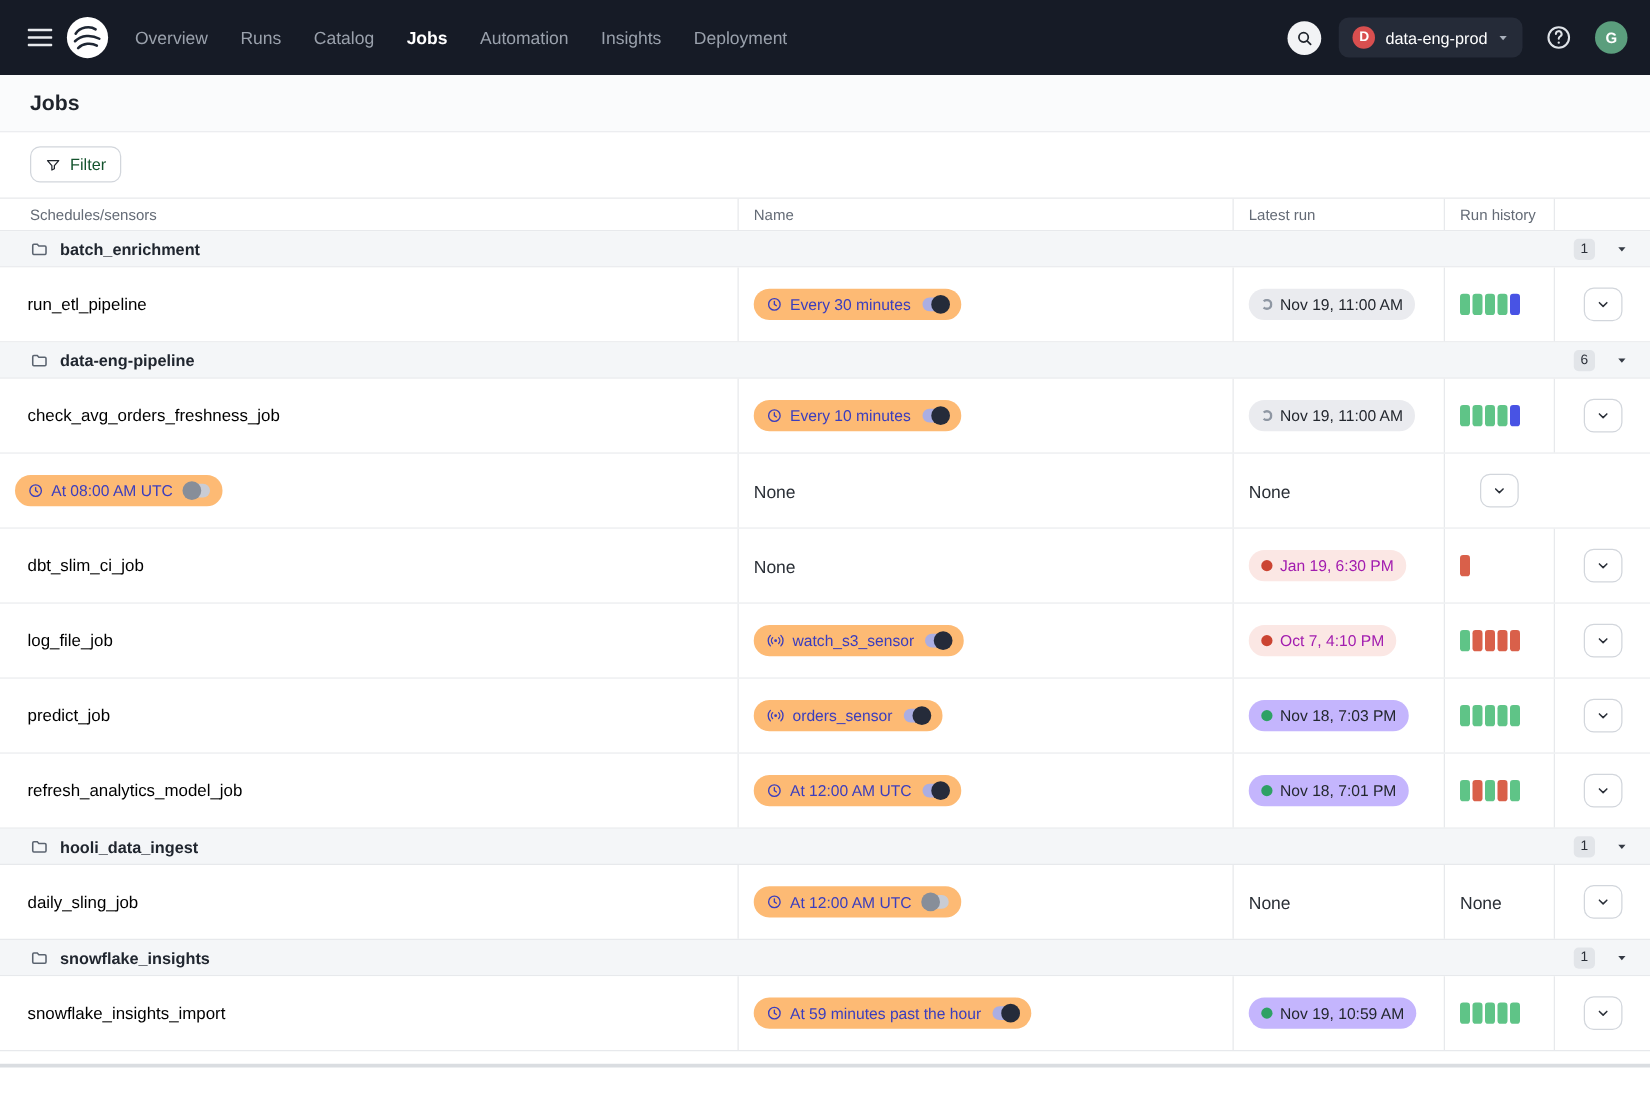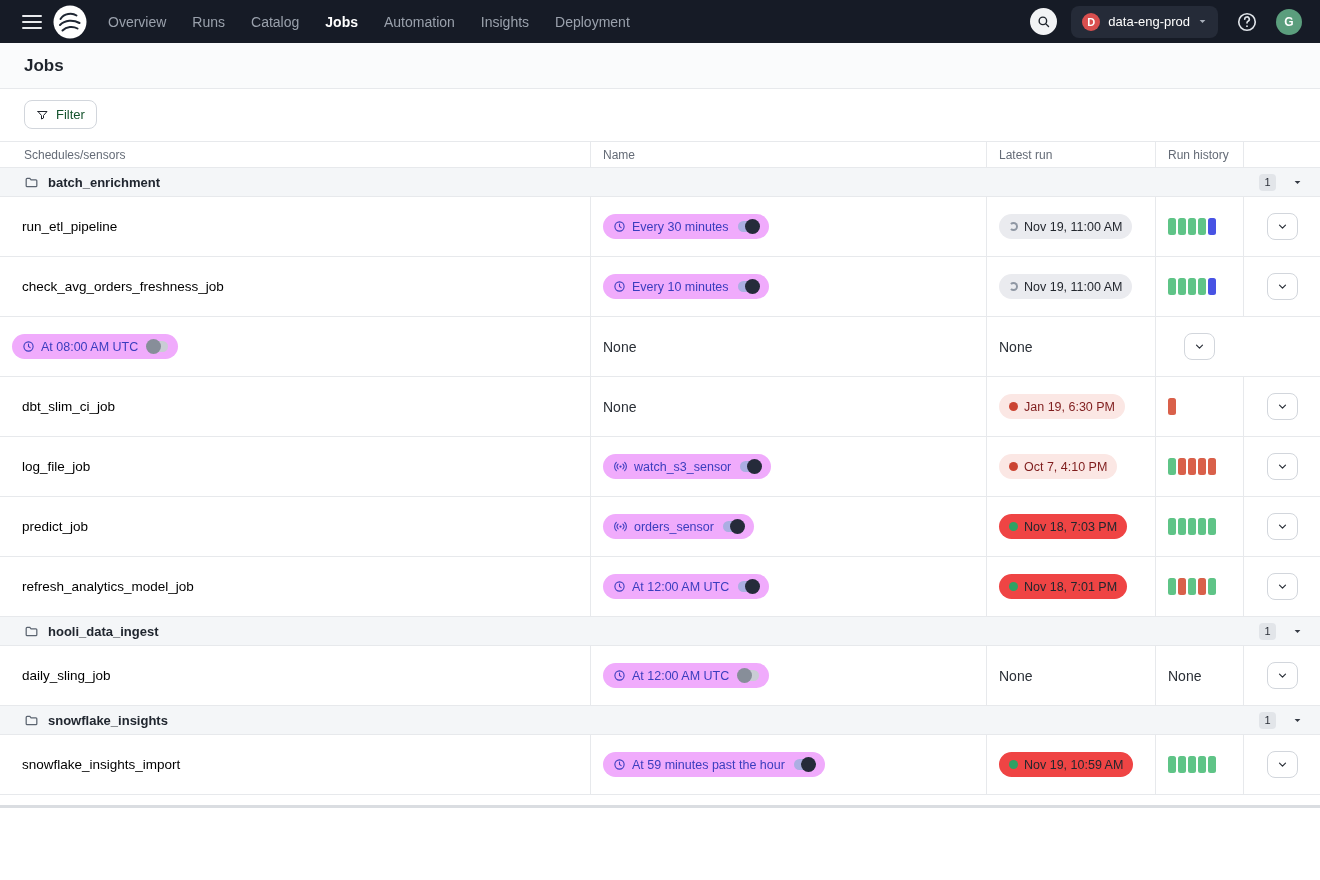--- a/index.html
+++ b/index.html
@@ -3,21 +3,21 @@
 <meta charset="utf-8">
 <style>
   * { box-sizing: border-box; }
   html,body { margin:0; padding:0; }
   body {
     width:1320px; height:880px; overflow:hidden;
     background:#ffffff; color:#1F242C;
     font-family:"Liberation Sans","DejaVu Sans",sans-serif;
   }
   
-  .topnav { height:43px; background:#161B26; display:flex; align-items:center; padding:0 18px; }
+  .topnav { height:60px; background:#161B26; display:flex; align-items:center; padding:0 18px; }
   .icon-btn { background:none; border:none; padding:4px; display:flex; align-items:center; justify-content:center; cursor:pointer; }
   .logo { margin:0 12px 0 6px; display:flex; cursor:pointer; }
   .nav-items { display:flex; gap:26px; margin-left:8px; }
   .nav-item { color:#9AA1AC; font-size:14px; text-decoration:none; cursor:pointer; white-space:nowrap; }
   .nav-item.active { color:#ffffff; font-weight:700; }
   .flex1 { flex:1; }
   .search-btn { width:27px; height:27px; border-radius:50%; background:#F2F3F5; border:none; display:flex; align-items:center; justify-content:center; margin-right:14px; cursor:pointer; }
   .deploy-pill { display:flex; align-items:center; gap:8px; background:#252B38; border-radius:8px; height:32px; padding:0 11px; color:#fff; font-size:13px; cursor:pointer; }
   .deploy-badge { width:18px; height:18px; border-radius:50%; background:#D94F4F; color:#fff; font-size:11px; font-weight:700; display:flex; align-items:center; justify-content:center; }
   .help-btn { margin-left:14px; }
@@ -39,24 +39,24 @@
   .count-badge { min-width:17px; height:17px; background:#E2E5E9; border-radius:4px; display:flex; align-items:center; justify-content:center; font-size:11px; color:#2A2F38; padding:0 4px; }
   .group-caret { display:flex; margin-left:8px; cursor:pointer; }
   .job-row { height:60px; border-bottom:1px solid #E7E9EC; background:#fff; }
   .cell { display:flex; align-items:center; padding-left:12px; min-width:0; }
   .cell.name { padding-left:22px; }
   .cell + .cell { border-left:1px solid #E7E9EC; }
   .cell.expand { justify-content:center; padding-left:0; }
   .job-link { color:#000000; font-size:13.5px; text-decoration:none; cursor:pointer; white-space:nowrap; }
   .none-text { font-size:14px; color:#2A2F36; }
   .pill { display:inline-flex; align-items:center; gap:6px; height:25px; padding:0 10px; border-radius:13px; font-size:12.5px; white-space:nowrap; cursor:pointer; }
-  .pill.schedule { background:#f0abfc; color:#3A3DBE; }
+  .pill.schedule { background:#fdba74; color:#3A3DBE; }
   .pill.run-in_progress { background:#EAEBEF; color:#23272E; }
-  .pill.run-failure { background:#FBE7E4; color:#7f1d1d; }
-  .pill.run-success { background:#ef4444; color:#23272E; }
+  .pill.run-failure { background:#FBE7E4; color:#a21caf; }
+  .pill.run-success { background:#c4b5fd; color:#23272E; }
   .p-ic { display:flex; }
   .dot { width:9px; height:9px; border-radius:50%; flex:0 0 auto; }
   .dot.success { background:#2EA164; }
   .dot.failure { background:#CB4432; }
   .spinner { width:9px; height:9px; border-radius:50%; border:2px solid #8F97A3; border-left-color:transparent; flex:0 0 auto; animation:spin 1.1s linear infinite; }
   @keyframes spin { to { transform:rotate(360deg); } }
   .toggle { position:relative; width:21px; height:11px; border-radius:6px; margin-left:3px; flex:0 0 auto; cursor:pointer; }
   .toggle.on { background:#ABAEE2; }
   .toggle.on::after { content:""; position:absolute; right:-1px; top:-2.5px; width:15px; height:15px; border-radius:50%; background:#252B3A; }
   .toggle.off { background:#C9CCD4; }
@@ -201,20 +201,35 @@
         <div class="cell expand">
           <button class="expand-btn">
             <span class="chev">
               <svg width="11" height="11" viewBox="0 0 24 24" fill="none" stroke="#2A2F38" stroke-width="2.6" stroke-linecap="round" stroke-linejoin="round">
                 <path d="M5.5 9 12 15.5 18.5 9"></path>
               </svg>
             </span>
           </button>
         </div>
       </div>
+      <div class="group-row">
+        <span class="g-ic">
+          <svg width="15" height="15" viewBox="0 0 24 24" fill="none" stroke="#5B6470" stroke-width="2">
+            <path d="M3.5 7a1.5 1.5 0 0 1 1.5-1.5h4.3l2 2.2h7.7a1.5 1.5 0 0 1 1.5 1.5V17a1.5 1.5 0 0 1-1.5 1.5H5A1.5 1.5 0 0 1 3.5 17V7z"></path>
+          </svg>
+        </span>
+        <span class="group-name">data-eng-pipeline</span>
+        <span class="flex1"></span>
+        <span class="count-badge">6</span>
+        <span class="group-caret">
+          <svg width="9" height="9" viewBox="0 0 10 10">
+            <path d="M1.8 3.2 5 6.8 8.2 3.2z" fill="#343A44"></path>
+          </svg>
+        </span>
+      </div>
       <div class="job-row">
         <div class="cell name">
           <a class="job-link">check_avg_orders_freshness_job</a>
         </div>
         <div class="cell">
           <span class="pill schedule">
             <span class="p-ic">
               <svg width="13" height="13" viewBox="0 0 24 24" fill="none" stroke="currentColor" stroke-width="2">
                 <circle cx="12" cy="12" r="8.5"></circle>
                 <path d="M12 7.5V12l3 2" stroke-linecap="round"></path>

